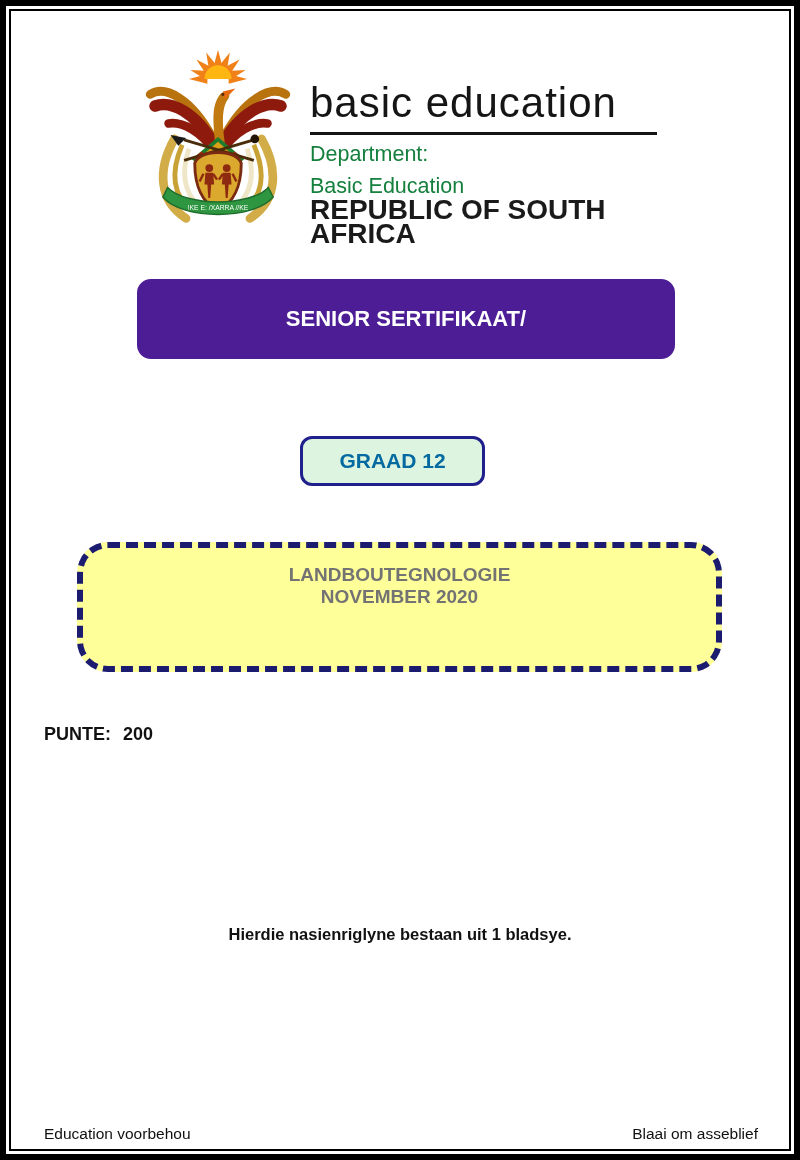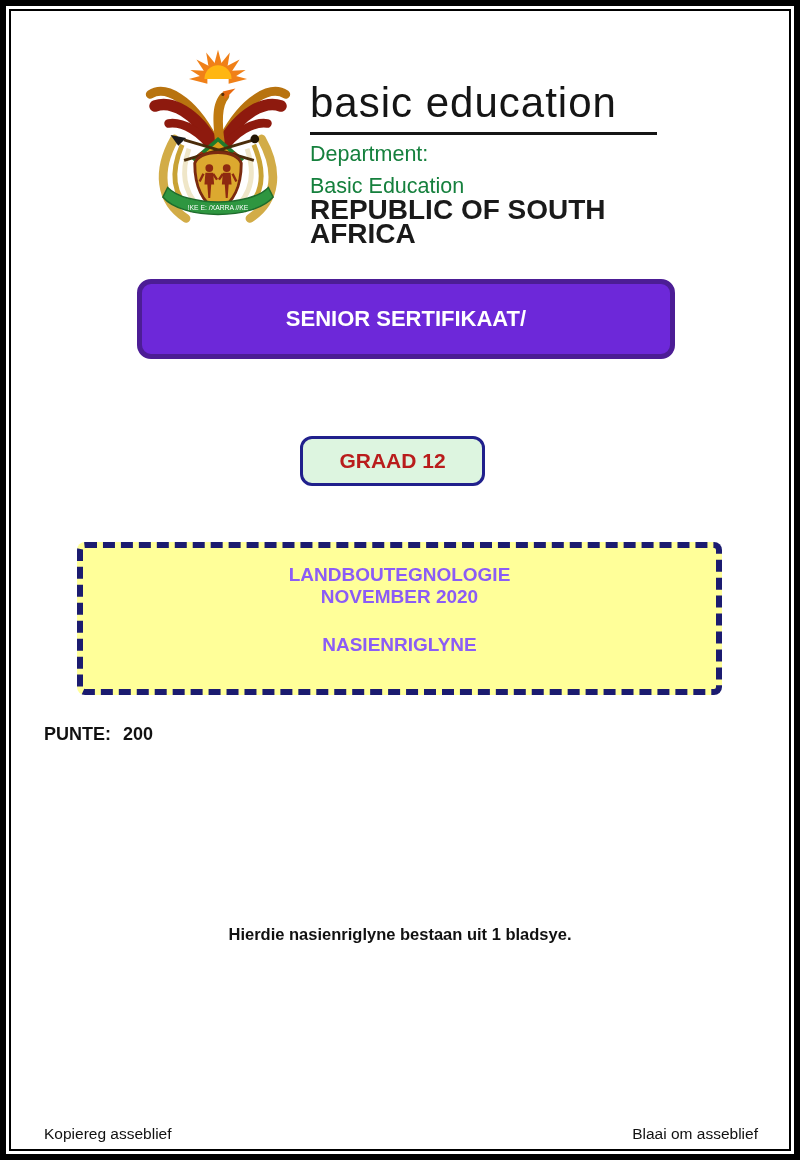--- a/index.html
+++ b/index.html
@@ -15,38 +15,38 @@
   .emblem{position:absolute;left:145px;top:46px;width:146px;height:184px;}
   .wordmark-block{position:absolute;left:310px;top:80px;width:370px;}
   .wordmark{font-size:42px;letter-spacing:1px;color:#151515;line-height:46px;}
   .rule{width:347px;height:3px;background:#151515;margin-top:6px;}
   .dept{font-size:21.5px;line-height:23.5px;margin-top:8px;color:#15803d;}
   .country{font-size:28px;line-height:23.5px;font-weight:bold;color:#1a1a1a;}
 
   
   .cert-banner{
     position:absolute;left:137px;top:279px;width:538px;height:80px;box-sizing:border-box;
-    background:#6d28d9;border:5px solid #4c1d95;border-radius:14px;
+    background:#4c1d95;border:3px solid #4c1d95;border-radius:14px;
     color:#fff;font-weight:bold;font-size:22px;line-height:28px;text-align:center;
     display:flex;flex-direction:column;justify-content:center;
   }
 
   
   .grade-badge{
     position:absolute;left:300px;top:436px;width:185px;height:50px;box-sizing:border-box;
     background:#ddf5e0;border:3px solid #20208c;border-radius:12px;
     display:flex;align-items:center;justify-content:center;
-    font-weight:bold;font-size:21px;color:#b91c1c;
+    font-weight:bold;font-size:21px;color:#0369a1;
   }
 
   
   .subject-box{
-    position:absolute;left:77px;top:542px;width:645px;height:153px;box-sizing:border-box;
-    background:#ffff99;border:6px dashed #1b1b70;border-radius:8px;
-    text-align:center;font-weight:bold;font-size:19px;color:#8b5cf6;
+    position:absolute;left:77px;top:542px;width:645px;height:130px;box-sizing:border-box;
+    background:#ffff99;border:6px dashed #1b1b70;border-radius:31px;
+    text-align:center;font-weight:bold;font-size:19px;color:#737373;
   }
   .subject-box .line1{margin-top:16px;}
   .subject-box .line2{}
   .subject-box .line3{margin-top:26px;}
 
   
   .marks{position:absolute;left:44px;top:724px;font-weight:bold;font-size:18px;}
   .marks .val{margin-left:12px;margin-top:16px;}
 
   
@@ -134,23 +134,22 @@
   <div>SENIOR SERTIFIKAAT/</div>
 </div>
 
 <div class="grade-badge">
   <span>GRAAD 12</span>
 </div>
 
 <div class="subject-box">
   <div class="line1">LANDBOUTEGNOLOGIE</div>
   <div class="line2">NOVEMBER 2020</div>
-  <div class="line3">NASIENRIGLYNE</div>
 </div>
 
 <div class="marks">
   <span>PUNTE:</span><span class="val">200</span>
 </div>
 
 <div class="note">Hierdie nasienriglyne bestaan uit 1 bladsye.</div>
 
-<div class="footer-left">Kopiereg asseblief</div>
+<div class="footer-left">Education voorbehou</div>
 <div class="footer-right">Blaai om asseblief</div>
 
 </body></html>

